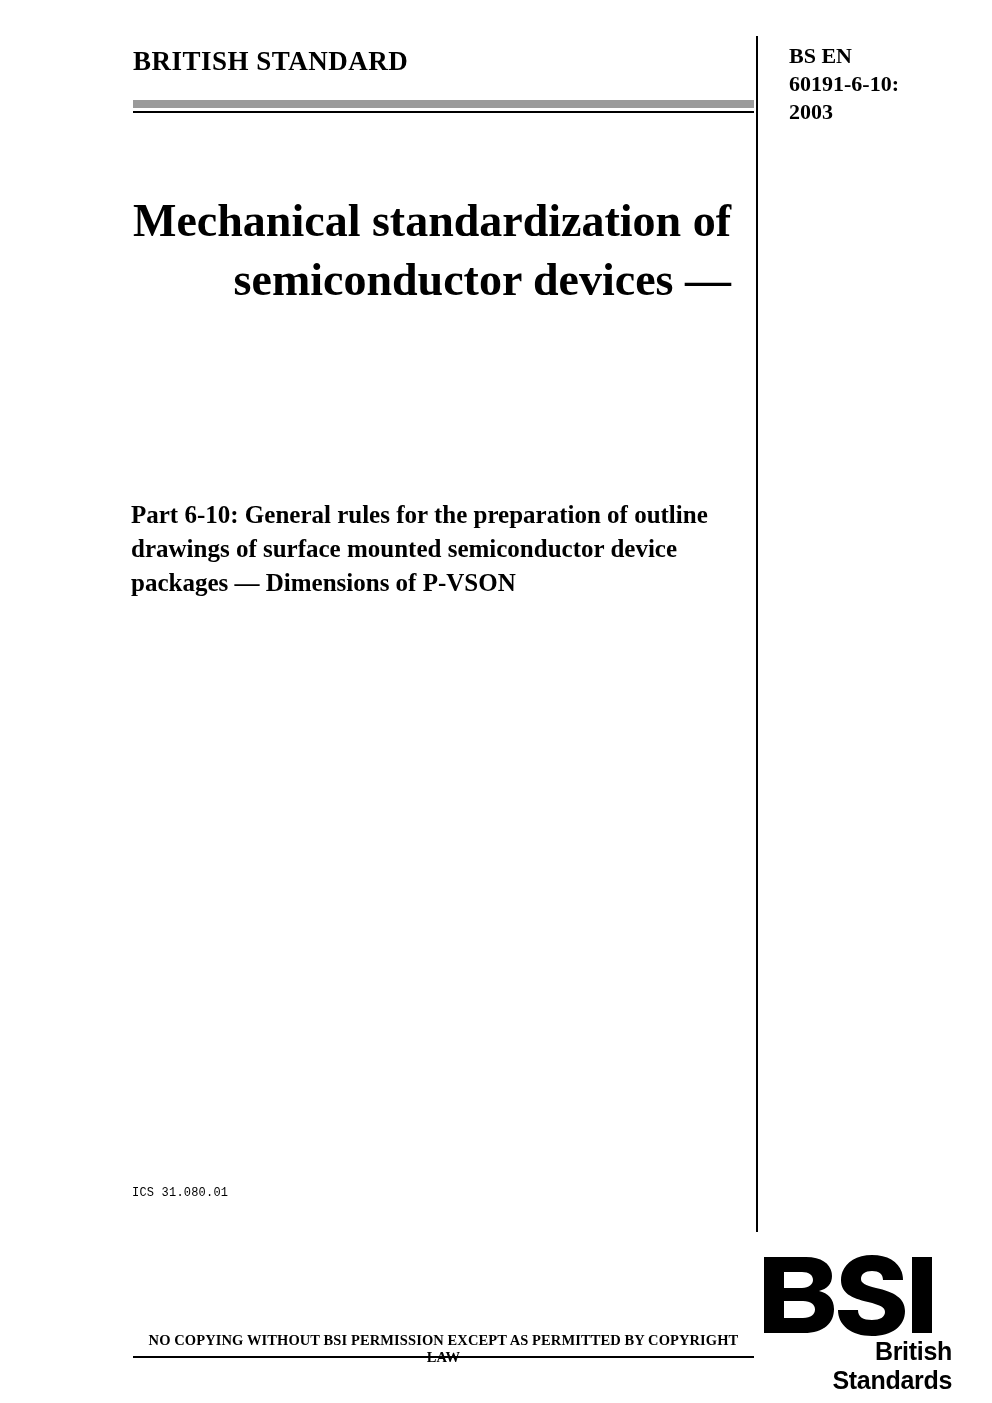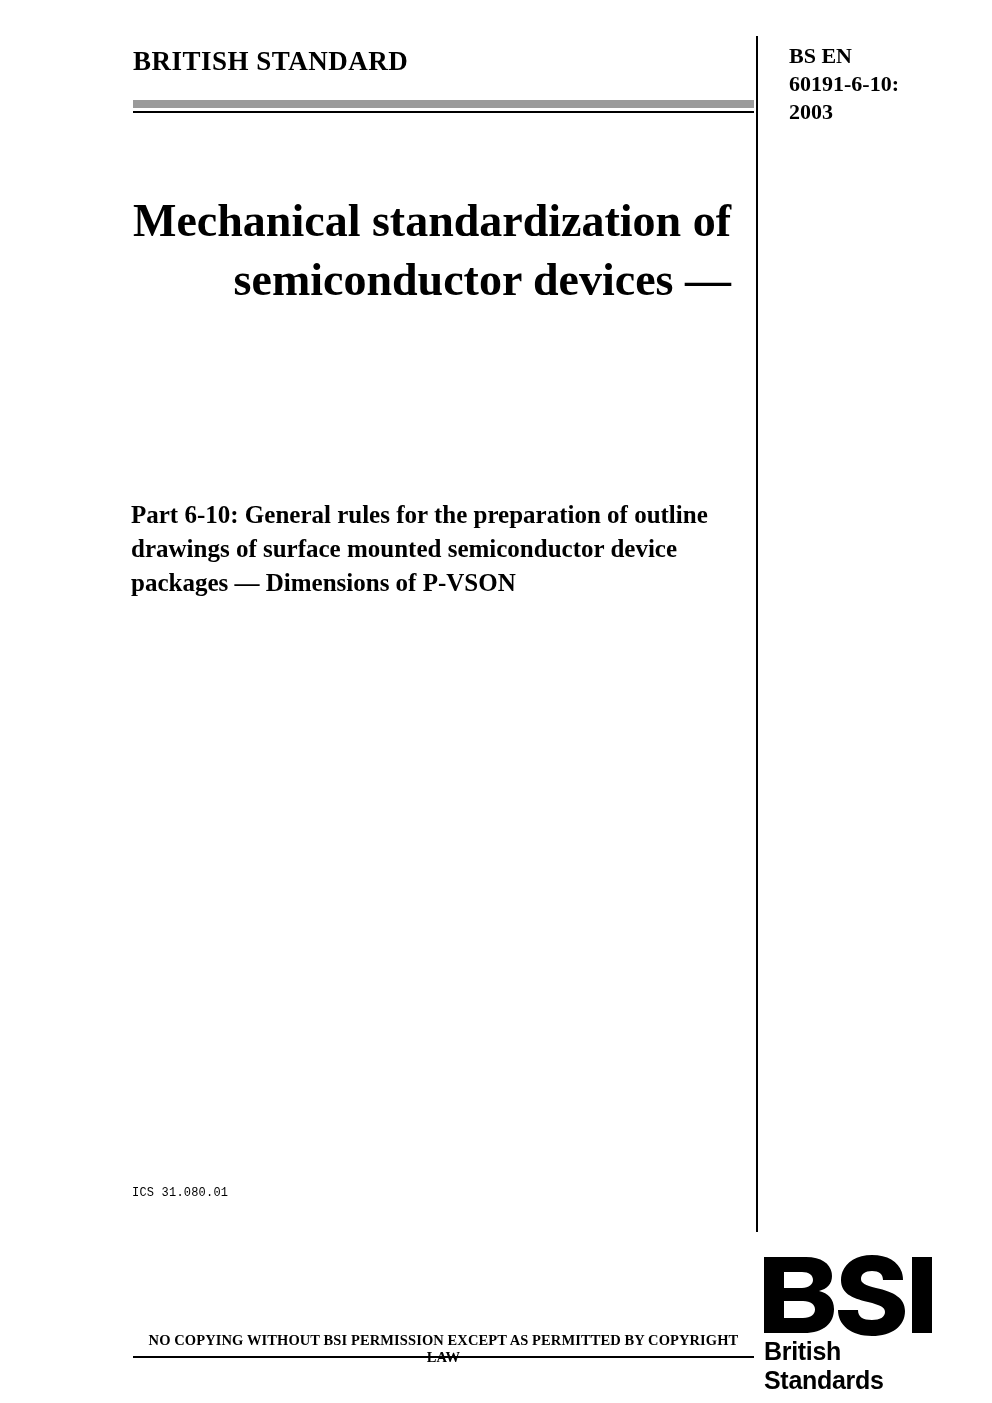--- a/index.html
+++ b/index.html
@@ -142,20 +142,21 @@
     letter-spacing: 0.1px;
   }
 
   
   .logo {
     position: absolute;
     left: 762px;
     top: 1255px;
     width: 190px;
     height: 115px;
+    text-align: right;
   }
   .logo-mark {
     position: absolute;
     left: 0;
     top: 0;
     width: 190px;
     height: 82px;
   }
   .logo-word {
     position: absolute;

